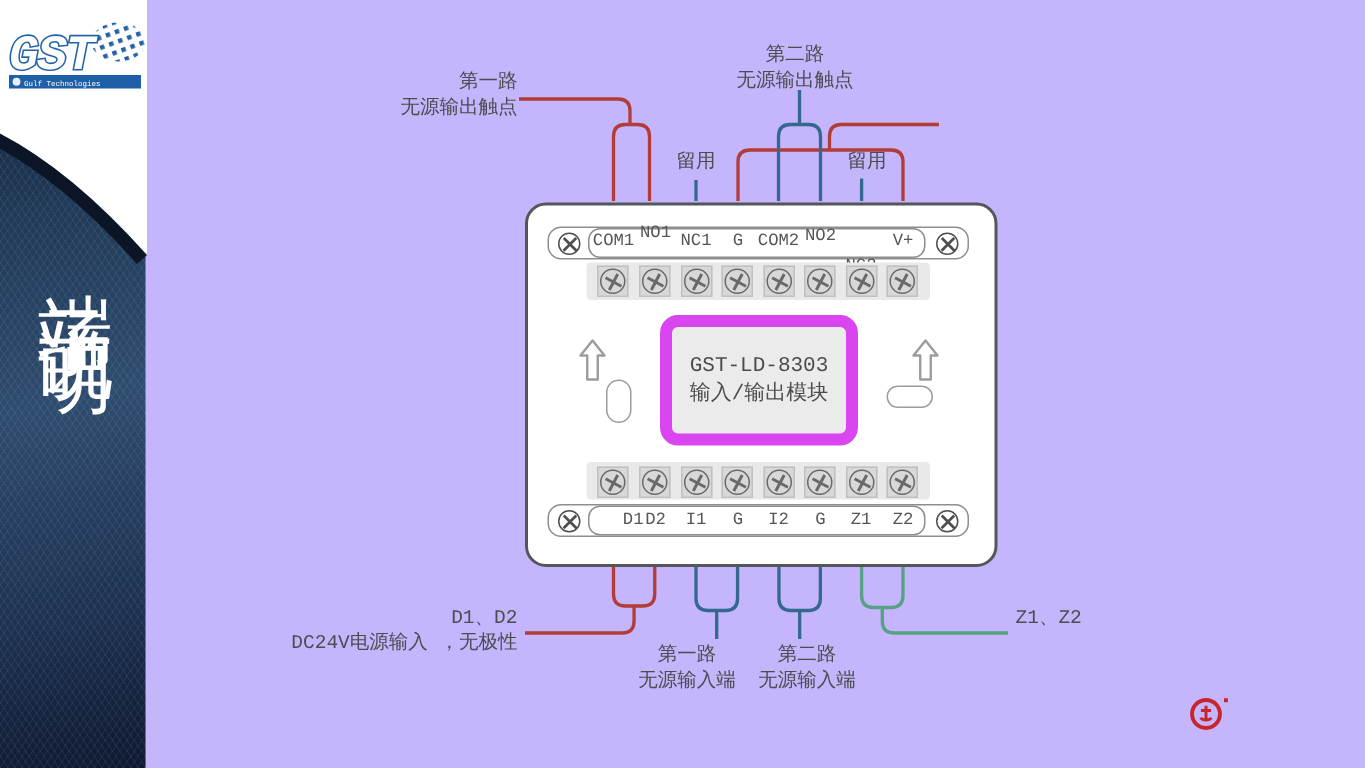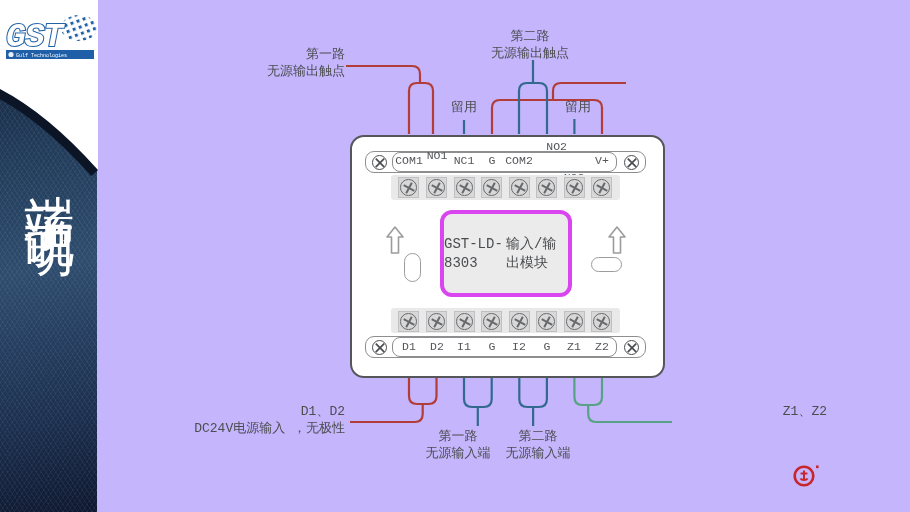--- a/index.html
+++ b/index.html
@@ -32,22 +32,22 @@
   .screw::before{content:"";position:absolute;inset:1.2px;border:1.7px solid #68696b;border-radius:50%;}
   .screw::after{content:"";position:absolute;inset:3.5px;transform:rotate(28deg);
     background:linear-gradient(#68696b,#68696b) center/100% 2px no-repeat,
                linear-gradient(#68696b,#68696b) center/2px 100% no-repeat;}
   .endscrew{position:absolute;width:15px;height:15px;border:1.8px solid #4d4e50;border-radius:50%;box-sizing:border-box;}
   .endscrew::after{content:"";position:absolute;inset:.5px;transform:rotate(45deg);
     background:linear-gradient(#4d4e50,#4d4e50) center/100% 1.8px no-repeat,
                linear-gradient(#4d4e50,#4d4e50) center/1.8px 100% no-repeat;}
 
   .namebox{position:absolute;left:440px;top:210px;width:132px;height:87px;background:#ebebec;
-    border:4px solid #d946ef;border-radius:12px;box-sizing:border-box;
-    display:flex;flex-direction:row;align-items:center;justify-content:center;
+    border:8px solid #d946ef;border-radius:12px;box-sizing:border-box;
+    display:flex;flex-direction:column;align-items:center;justify-content:center;
     color:#4b4c4e;font-size:14px;line-height:19px;}
   .pill-v{position:absolute;left:404px;top:253px;width:17px;height:29px;border:1.6px solid #9b9c9e;
     border-radius:9px;box-sizing:border-box;}
   .pill-h{position:absolute;left:591px;top:257px;width:31px;height:15px;border:1.6px solid #9b9c9e;
     border-radius:8px;box-sizing:border-box;}
   .arrow{position:absolute;}
 
   svg.overlay{position:absolute;left:0;top:0;}
   .wr{stroke:#b23c37;} .wb{stroke:#33688f;} .wg{stroke:#57a184;}
   .wire{fill:none;stroke-width:2.2px;}
@@ -114,21 +114,21 @@
 
   <div class="strip" style="left:365px;top:151px;width:281px;height:22px;"></div>
   <div class="strip-inner" style="left:392px;top:152px;width:225px;height:20px;"></div>
   <div class="endscrew" style="left:372px;top:155px;"></div>
   <div class="endscrew" style="left:624px;top:155px;"></div>
   <span class="tlabel" style="left:389px;top:151px;">COM1</span>
   <span class="tlabel" style="left:417px;top:146px;">NO1</span>
   <span class="tlabel" style="left:444px;top:151px;">NC1</span>
   <span class="tlabel" style="left:472px;top:151px;">G</span>
   <span class="tlabel" style="left:499px;top:151px;">COM2</span>
-  <span class="tlabel" style="left:527px;top:137px;text-align:right;">NO2</span>
+  <span class="tlabel" style="left:527px;top:148px;">NO2</span>
   <span class="tlabel" style="left:554px;top:168px;">NC2</span>
   <span class="tlabel" style="left:582px;top:151px;">V+</span>
 
   <div class="band" style="left:391px;top:175px;"></div>
   <div class="screw" style="left:398px;top:177px;"></div>
   <div class="screw" style="left:426px;top:177px;"></div>
   <div class="screw" style="left:454px;top:177px;"></div>
   <div class="screw" style="left:481px;top:177px;"></div>
   <div class="screw" style="left:509px;top:177px;"></div>
   <div class="screw" style="left:536px;top:177px;"></div>
@@ -155,21 +155,21 @@
   <div class="screw" style="left:481px;top:311px;"></div>
   <div class="screw" style="left:509px;top:311px;"></div>
   <div class="screw" style="left:536px;top:311px;"></div>
   <div class="screw" style="left:564px;top:311px;"></div>
   <div class="screw" style="left:591px;top:311px;"></div>
 
   <div class="strip" style="left:365px;top:336px;width:281px;height:22px;"></div>
   <div class="strip-inner" style="left:392px;top:337px;width:225px;height:20px;"></div>
   <div class="endscrew" style="left:372px;top:340px;"></div>
   <div class="endscrew" style="left:624px;top:340px;"></div>
-  <span class="tlabel" style="left:389px;top:337px;">D1</span>
+  <span class="tlabel" style="left:389px;top:337px;text-align:right;">D1</span>
   <span class="tlabel" style="left:417px;top:337px;">D2</span>
   <span class="tlabel" style="left:444px;top:337px;">I1</span>
   <span class="tlabel" style="left:472px;top:337px;">G</span>
   <span class="tlabel" style="left:499px;top:337px;">I2</span>
   <span class="tlabel" style="left:527px;top:337px;">G</span>
   <span class="tlabel" style="left:554px;top:337px;">Z1</span>
   <span class="tlabel" style="left:582px;top:337px;">Z2</span>
 
   <div class="ann tr" style="left:225px;top:47px;width:120px;">
     <div>第一路</div>
@@ -187,21 +187,21 @@
     <div>DC24V电源输入 ，无极性</div>
   </div>
   <div class="ann tc" style="left:408px;top:429px;width:100px;">
     <div>第一路</div>
     <div>无源输入端</div>
   </div>
   <div class="ann tc" style="left:488px;top:429px;width:100px;">
     <div>第二路</div>
     <div>无源输入端</div>
   </div>
-  <div class="ann tl" style="left:677px;top:404px;width:150px;text-align:right;">
+  <div class="ann tl" style="left:677px;top:404px;width:150px;">
     <div>Z1、Z2</div>
   </div>
 
   <svg class="brand-icon" width="28" height="26" viewBox="0 0 28 26">
     <circle cx="12" cy="13" r="9.3" fill="none" stroke="#c9252c" stroke-width="2.6"></circle>
     <path d="M12 7.5 V17 M8.6 10.6 H15.4 M8.4 15.5 C9.8 17.6 14.2 17.6 15.6 15.5" fill="none" stroke="#c9252c" stroke-width="2"></path>
     <rect x="24" y="2.5" width="2.6" height="2.6" fill="#c9252c"></rect>
   </svg>
 
 </div>

